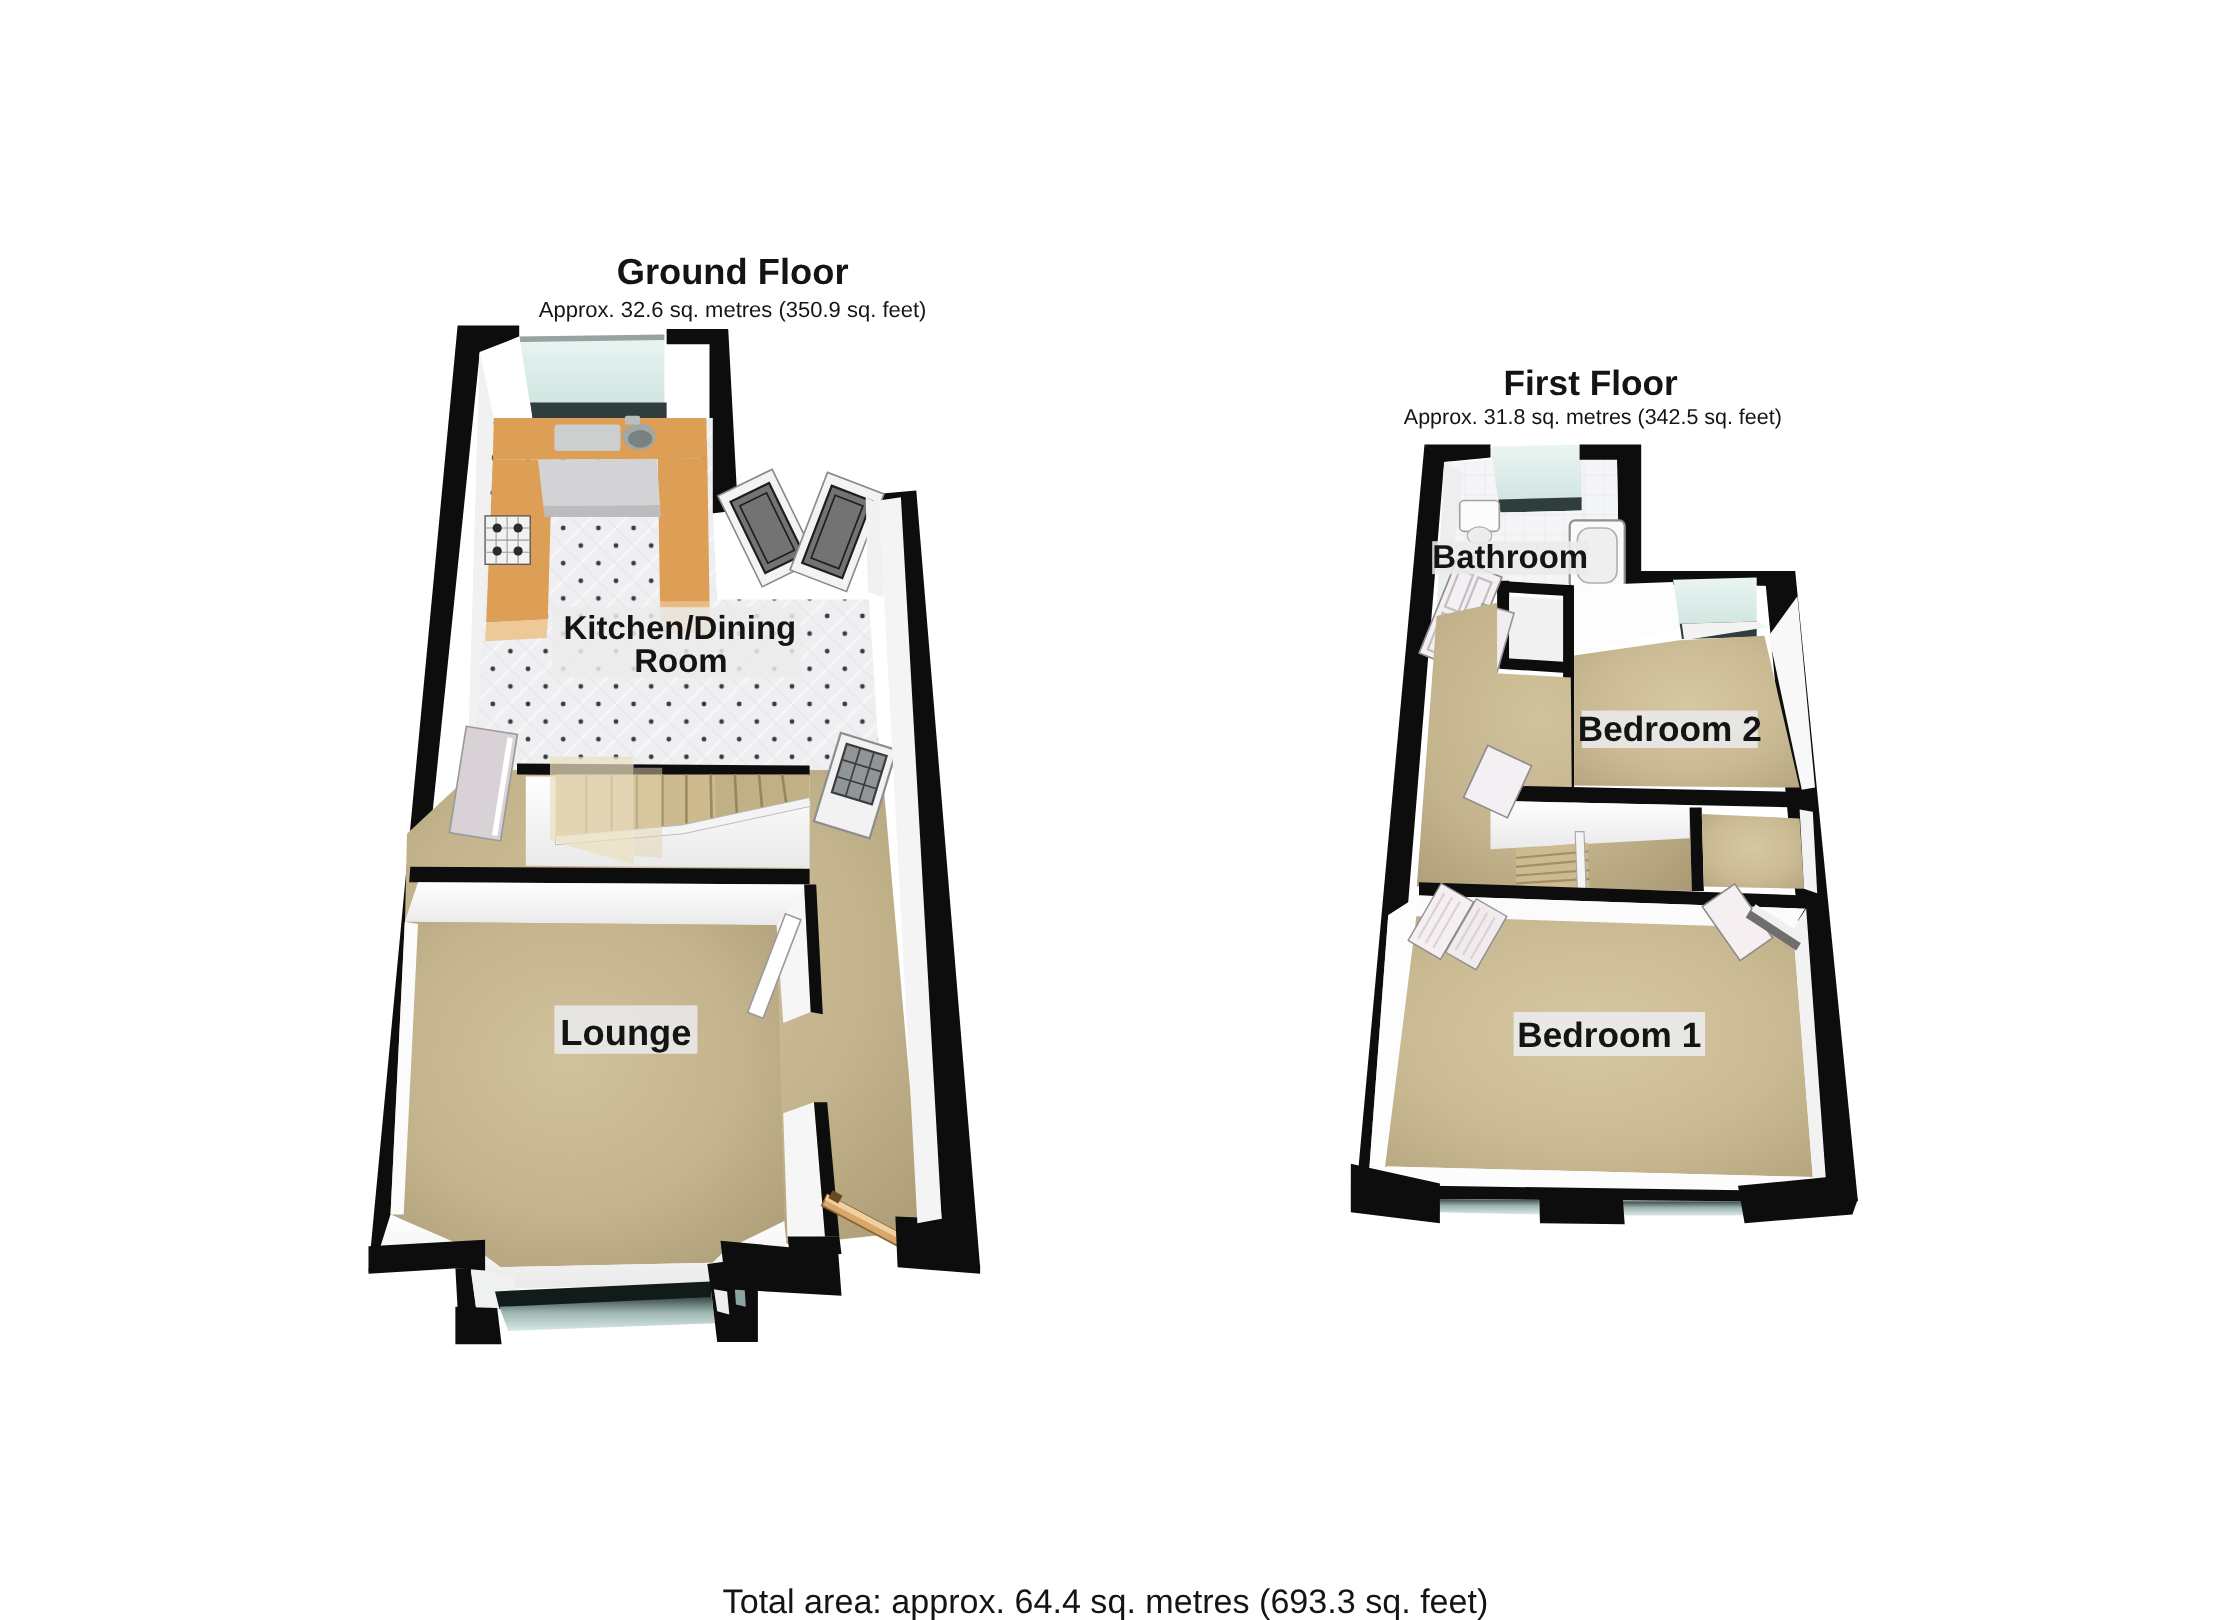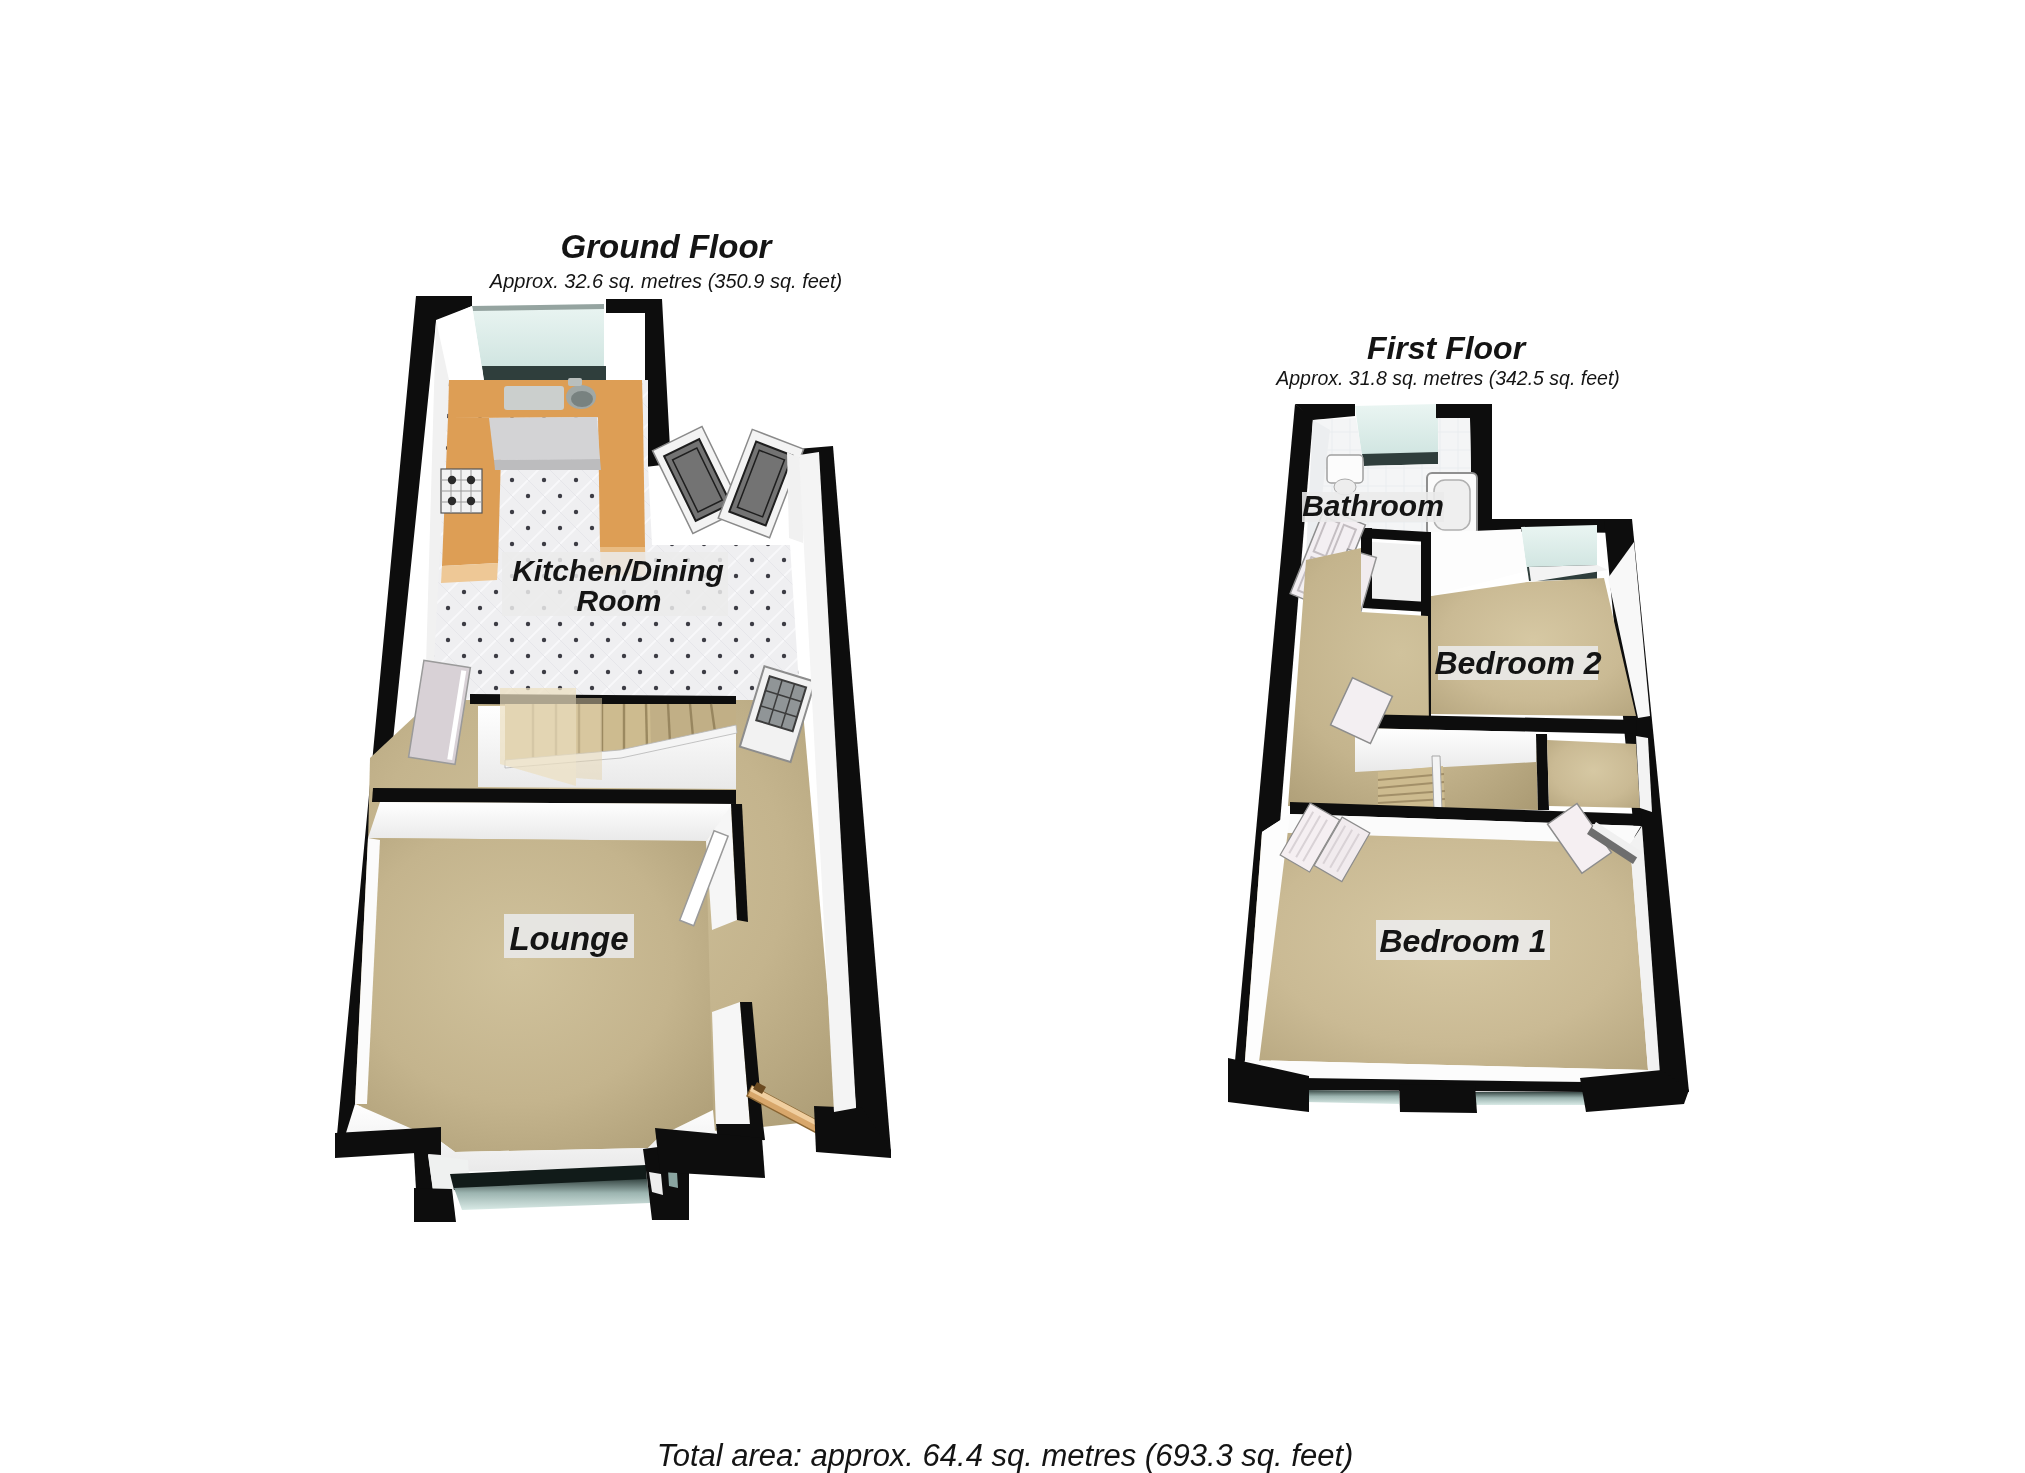--- a/index.html
+++ b/index.html
@@ -1,16 +1,16 @@
 <!DOCTYPE html>
 <html><head>
 <meta charset="utf-8">
 <style>
   html,body{margin:0;padding:0;background:#ffffff;}
-  .wrap{width:2025px;height:1473px;position:relative;background:#ffffff;overflow:hidden;font-style:italic;}
+  .wrap{width:2025px;height:1473px;position:relative;background:#ffffff;overflow:hidden;}
   svg{position:absolute;top:0;left:0;}
   text{font-family:"Liberation Sans", sans-serif;}
 </style>
 </head>
 <body>
 <div class="wrap">
 <svg width="2025" height="1473" viewBox="0 0 2025 1473">
 <defs>
   <radialGradient id="beige" cx="45%" cy="40%" r="80%">
     <stop offset="0%" stop-color="#d0c29c"></stop>

